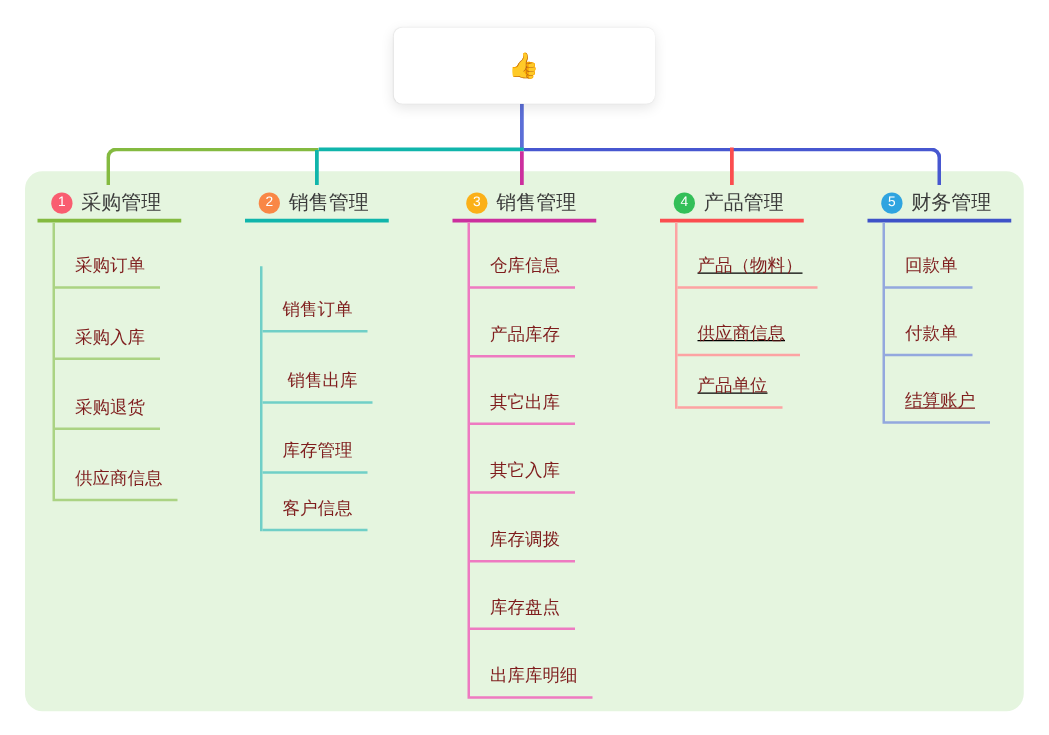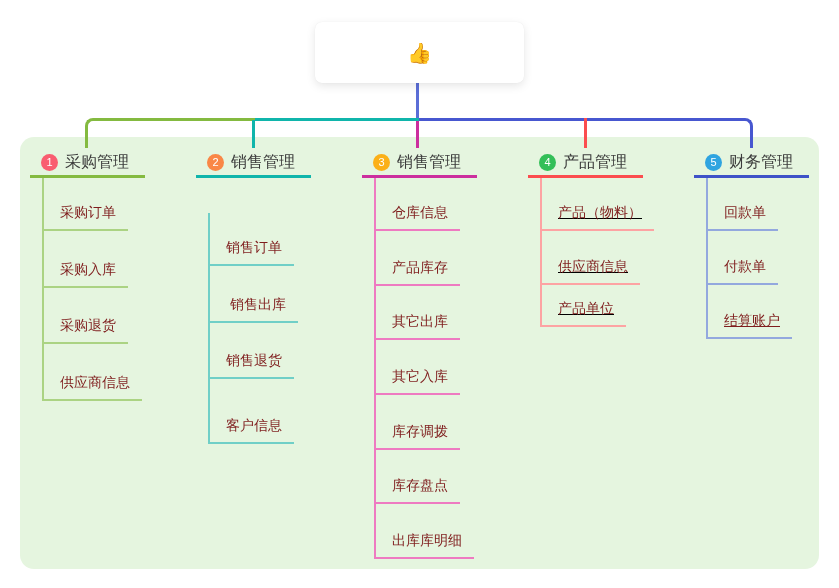--- a/index.html
+++ b/index.html
@@ -96,23 +96,23 @@
       <span class="title-text">销售管理</span>
     </div>
     <div class="children" style="border-left-color: rgb(112, 207, 199);">
         <div class="child" style="border-bottom-color: rgb(112, 207, 199); height: 53px; margin-top: 35px;">
           <span>销售订单</span>
         </div>
         <div class="child" style="border-bottom-color: rgb(112, 207, 199); height: 56.5px; padding-left: 20px;">
           <span>销售出库</span>
         </div>
         <div class="child" style="border-bottom-color: rgb(112, 207, 199); height: 56.5px;">
-          <span>销售退货</span>
+          <span>库存管理</span>
         </div>
-        <div class="child" style="border-bottom-color: rgb(112, 207, 199); height: 65px;">
+        <div class="child" style="border-bottom-color: rgb(112, 207, 199); height: 46px;">
           <span>客户信息</span>
         </div>
       </div>
   </div>
     <div class="branch" style="left: 362px; top: 150px; width: 115px;">
     <div class="title-row" style="border-bottom-color: rgb(204, 47, 158);">
       <span class="badge" style="background: rgb(251, 176, 24);">3</span>
       <span class="title-text">销售管理</span>
     </div>
     <div class="children" style="border-left-color: rgb(238, 122, 193);">

